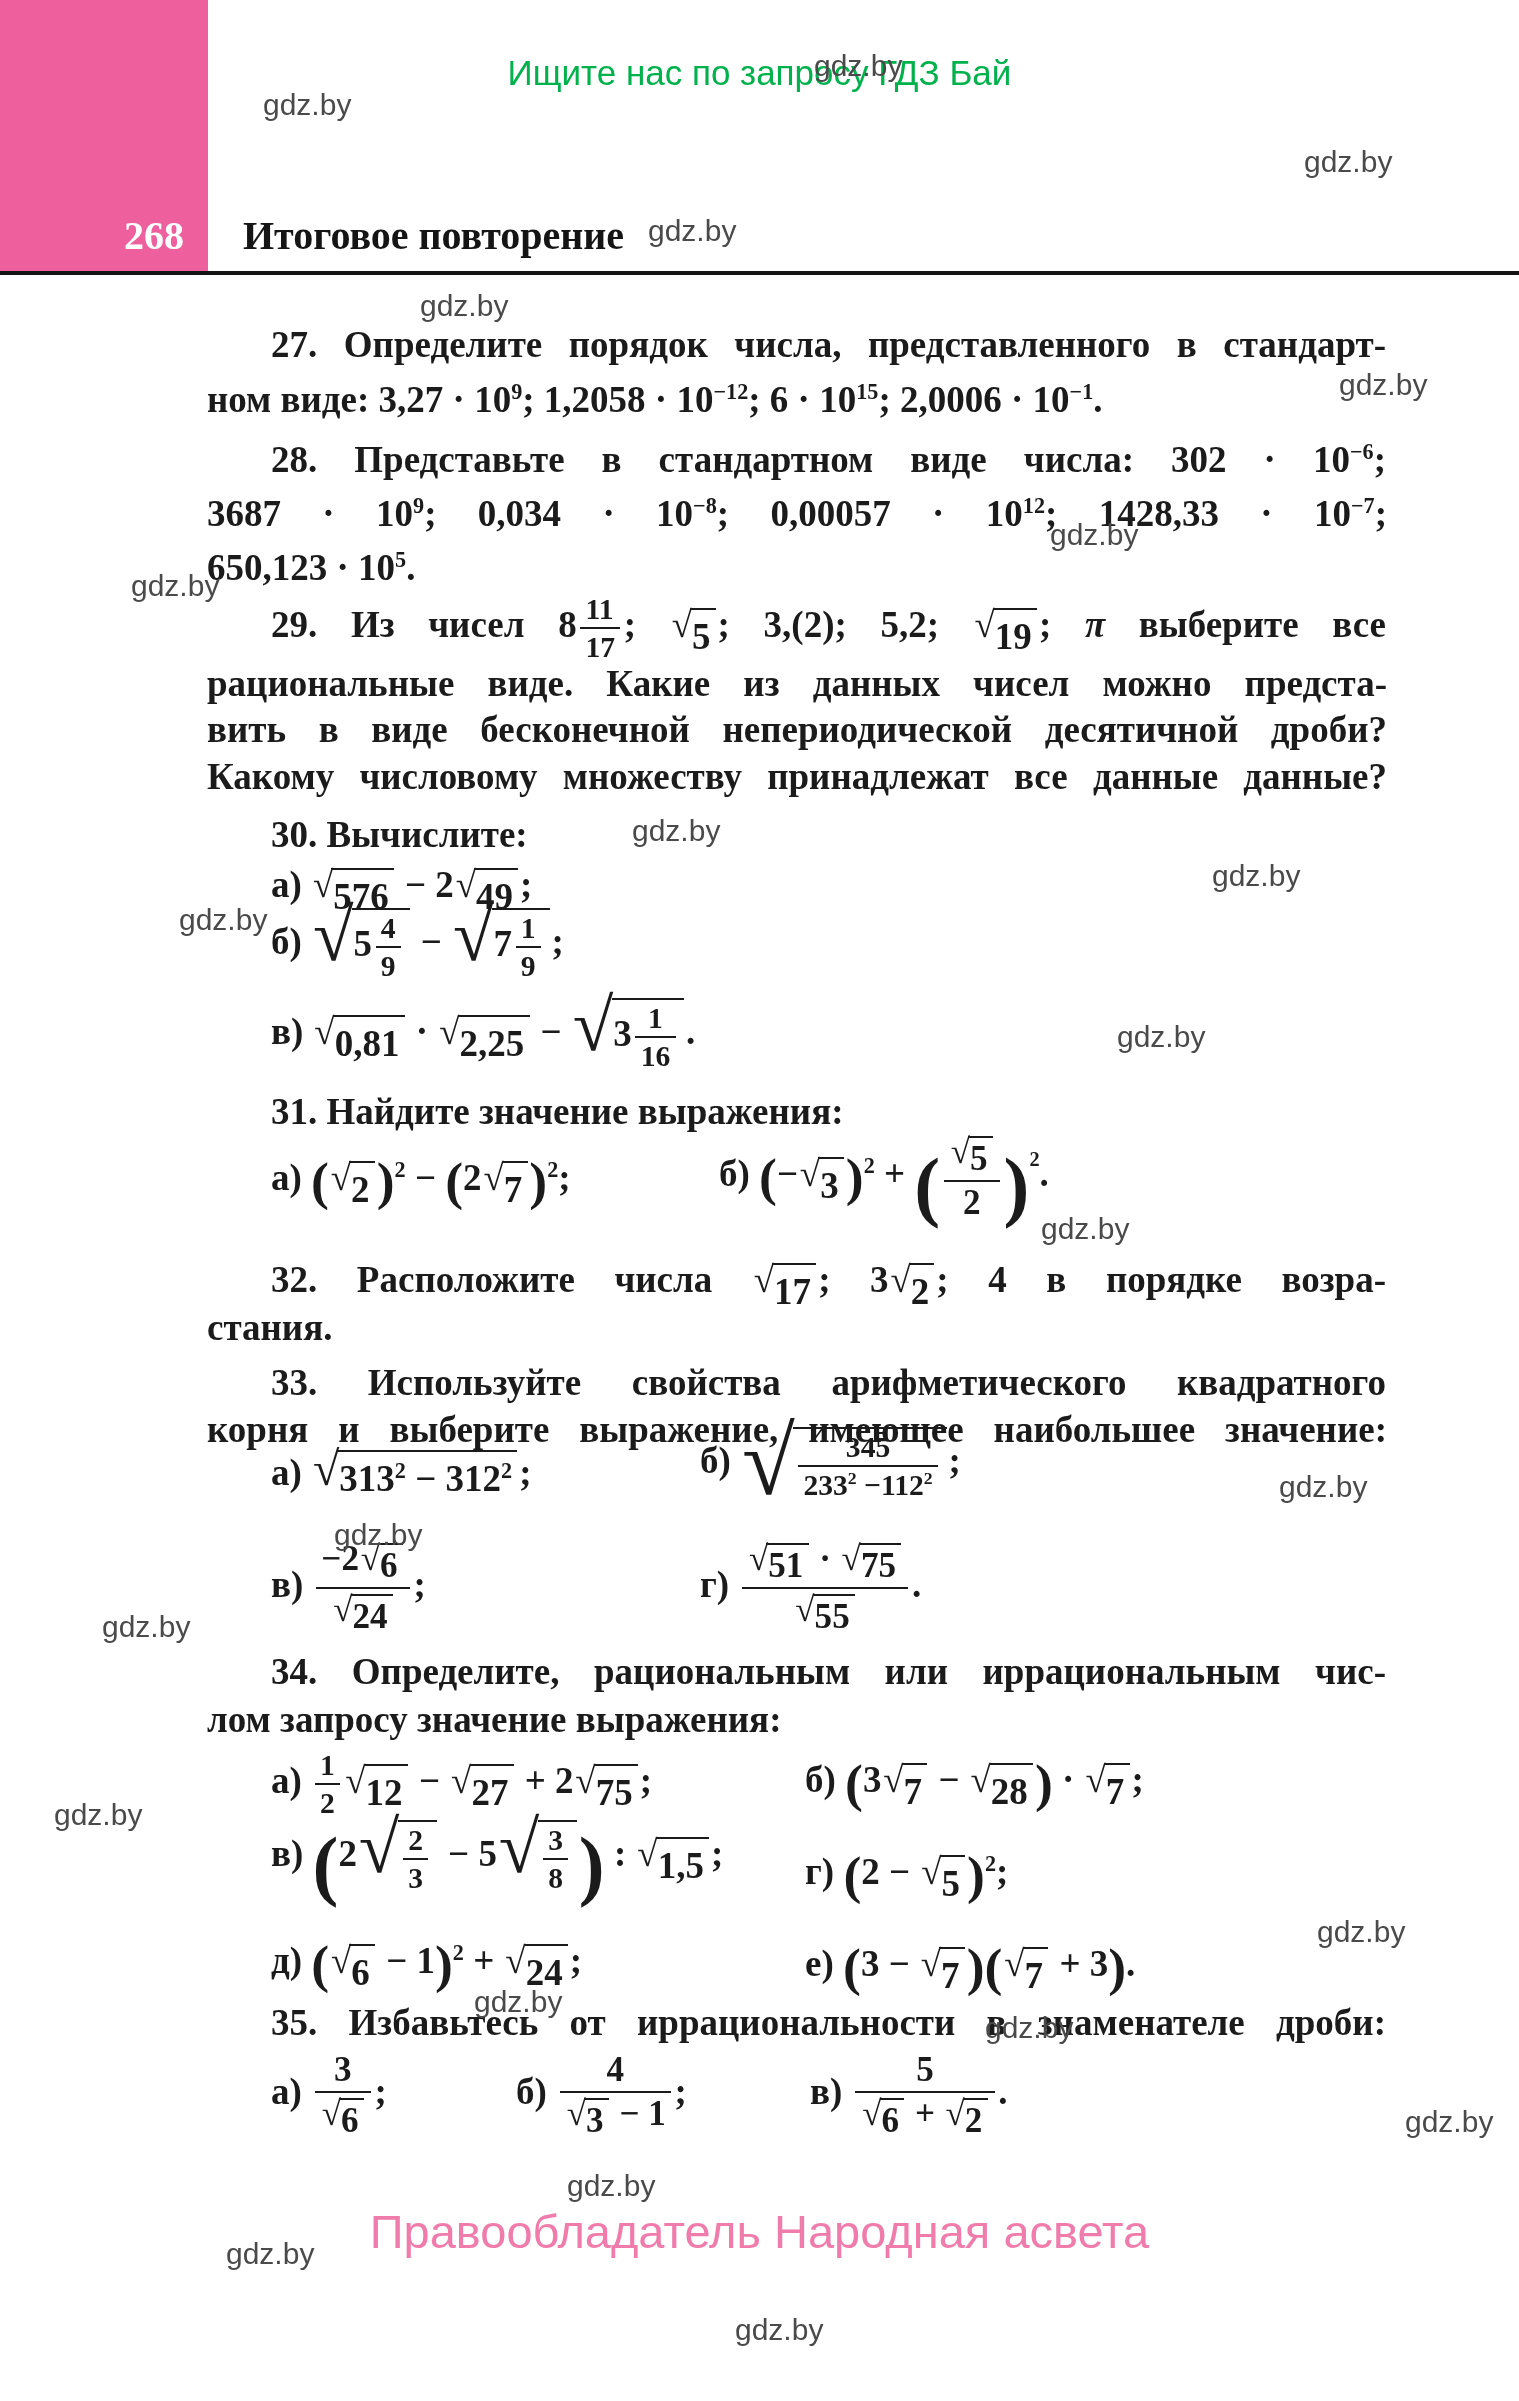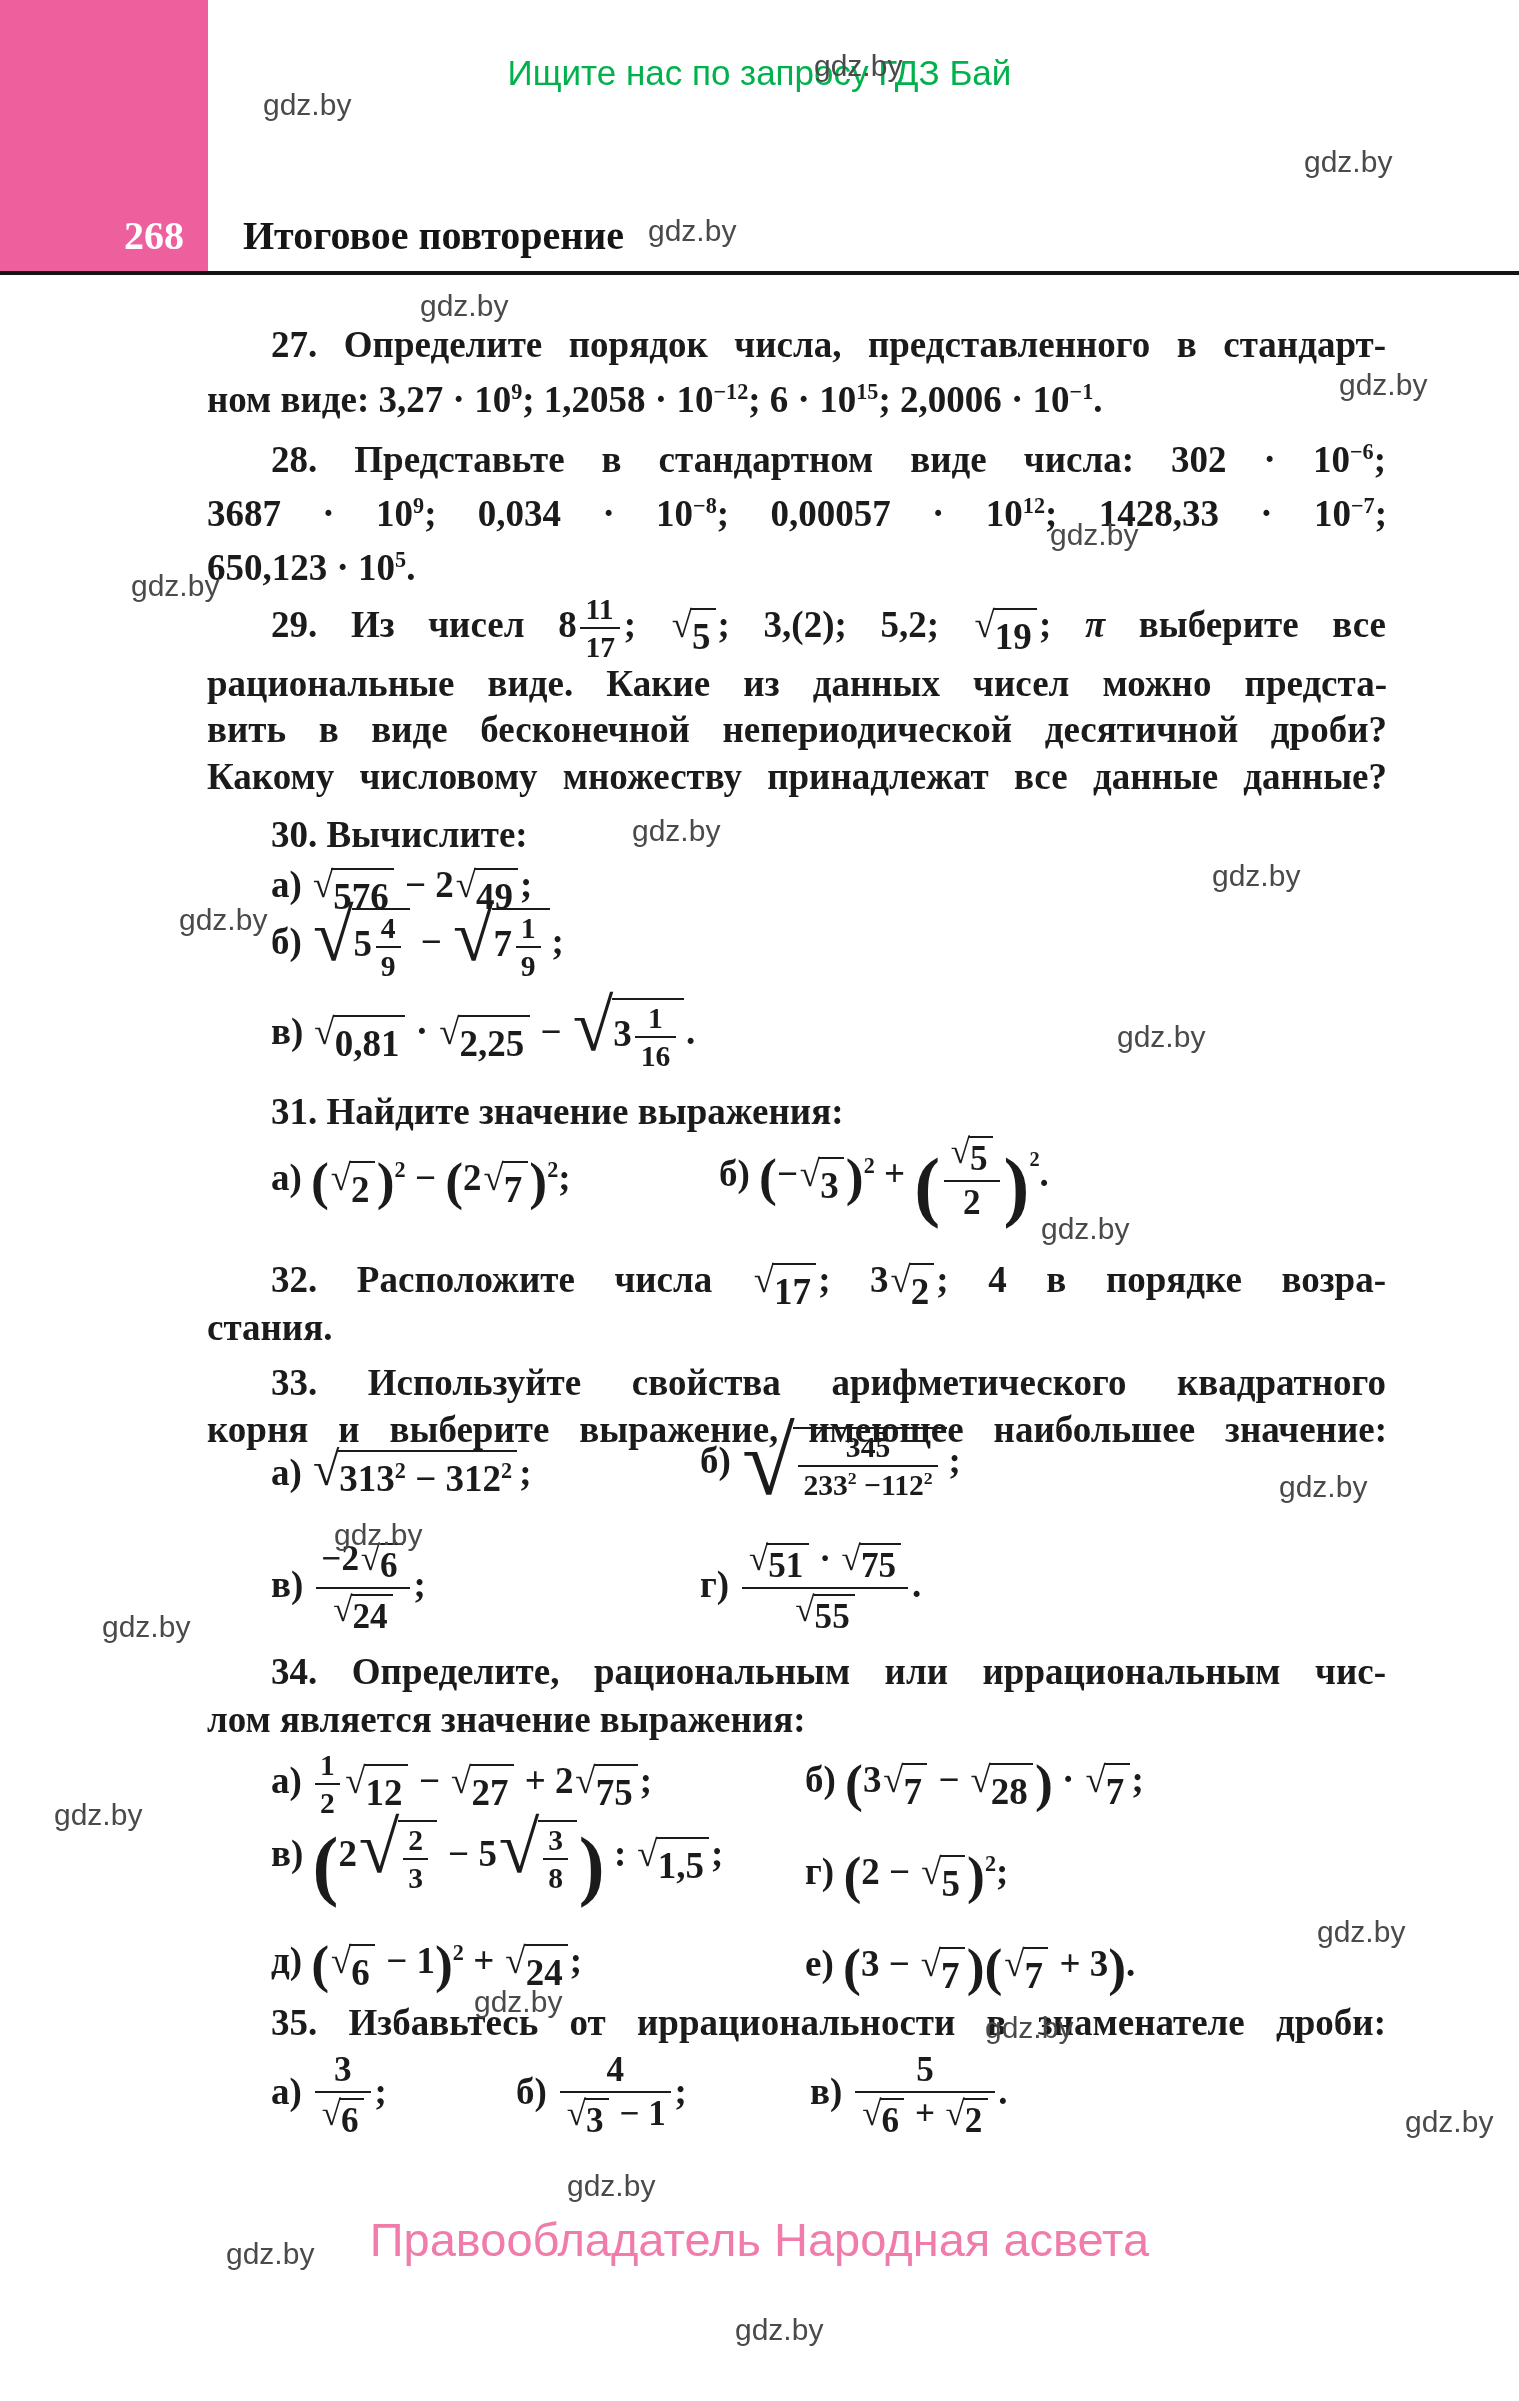--- a/index.html
+++ b/index.html
@@ -45,21 +45,21 @@
   .s3 { vertical-align:middle; }
   .s3 > .rs { font-size:2.0em; line-height:0.75; }
   .s4 { vertical-align:middle; }
   .s4 > .rs { font-size:2.6em; line-height:0.72; }
 
   .bp  { font-size:1.45em; vertical-align:-0.17em; }
   .bp2 { font-size:2.1em;  vertical-align:-0.33em; }
 
   .footer { position:absolute; top:2204px; left:0; width:100%; text-align:center;
             font-family:"Liberation Sans", sans-serif; font-size:47px;
-            color:var(--footer-pink,#f07cab);margin-top:8px; }
+            color:var(--footer-pink,#f07cab); }
   .links { position:absolute; top:2363px; left:0; width:100%; text-align:center;
            font-family:"Liberation Sans", sans-serif; font-size:24.5px;
            color:var(--link-blue,#1155cc); }
   .links a { color:var(--link-blue,#1155cc); text-decoration:underline; cursor:pointer; }
   .links .sep { text-decoration:none; }
 </style>
 </head>
 <body>
 
 <div class="page">
@@ -155,21 +155,21 @@
               <span class="rs">√</span>
               <span class="v">51</span>
             </span> · <span class="sq">
               <span class="rs">√</span>
               <span class="v">75</span>
             </span></span><span class="d"><span class="sq">
               <span class="rs">√</span>
               <span class="v">55</span>
             </span></span></span>.</div>
       <div class="line just" style="left: 271px; top: 1647px; width: 1115px;">34. Определите, рациональным или иррациональным чис-</div>
-      <div class="line" style="left: 207px; top: 1695px;">лом является значение выражения:</div>
+      <div class="line" style="left: 207px; top: 1695px;">лом запросу значение выражения:</div>
       <div class="line" style="left: 271px; top: 1749px;">а) <span class="fr"><span class="n">1</span><span class="d">2</span></span><span class="sq">
           <span class="rs">√</span>
           <span class="v">12</span>
         </span> − <span class="sq">
           <span class="rs">√</span>
           <span class="v">27</span>
         </span> + 2<span class="sq">
           <span class="rs">√</span>
           <span class="v">75</span>
         </span>;</div>

